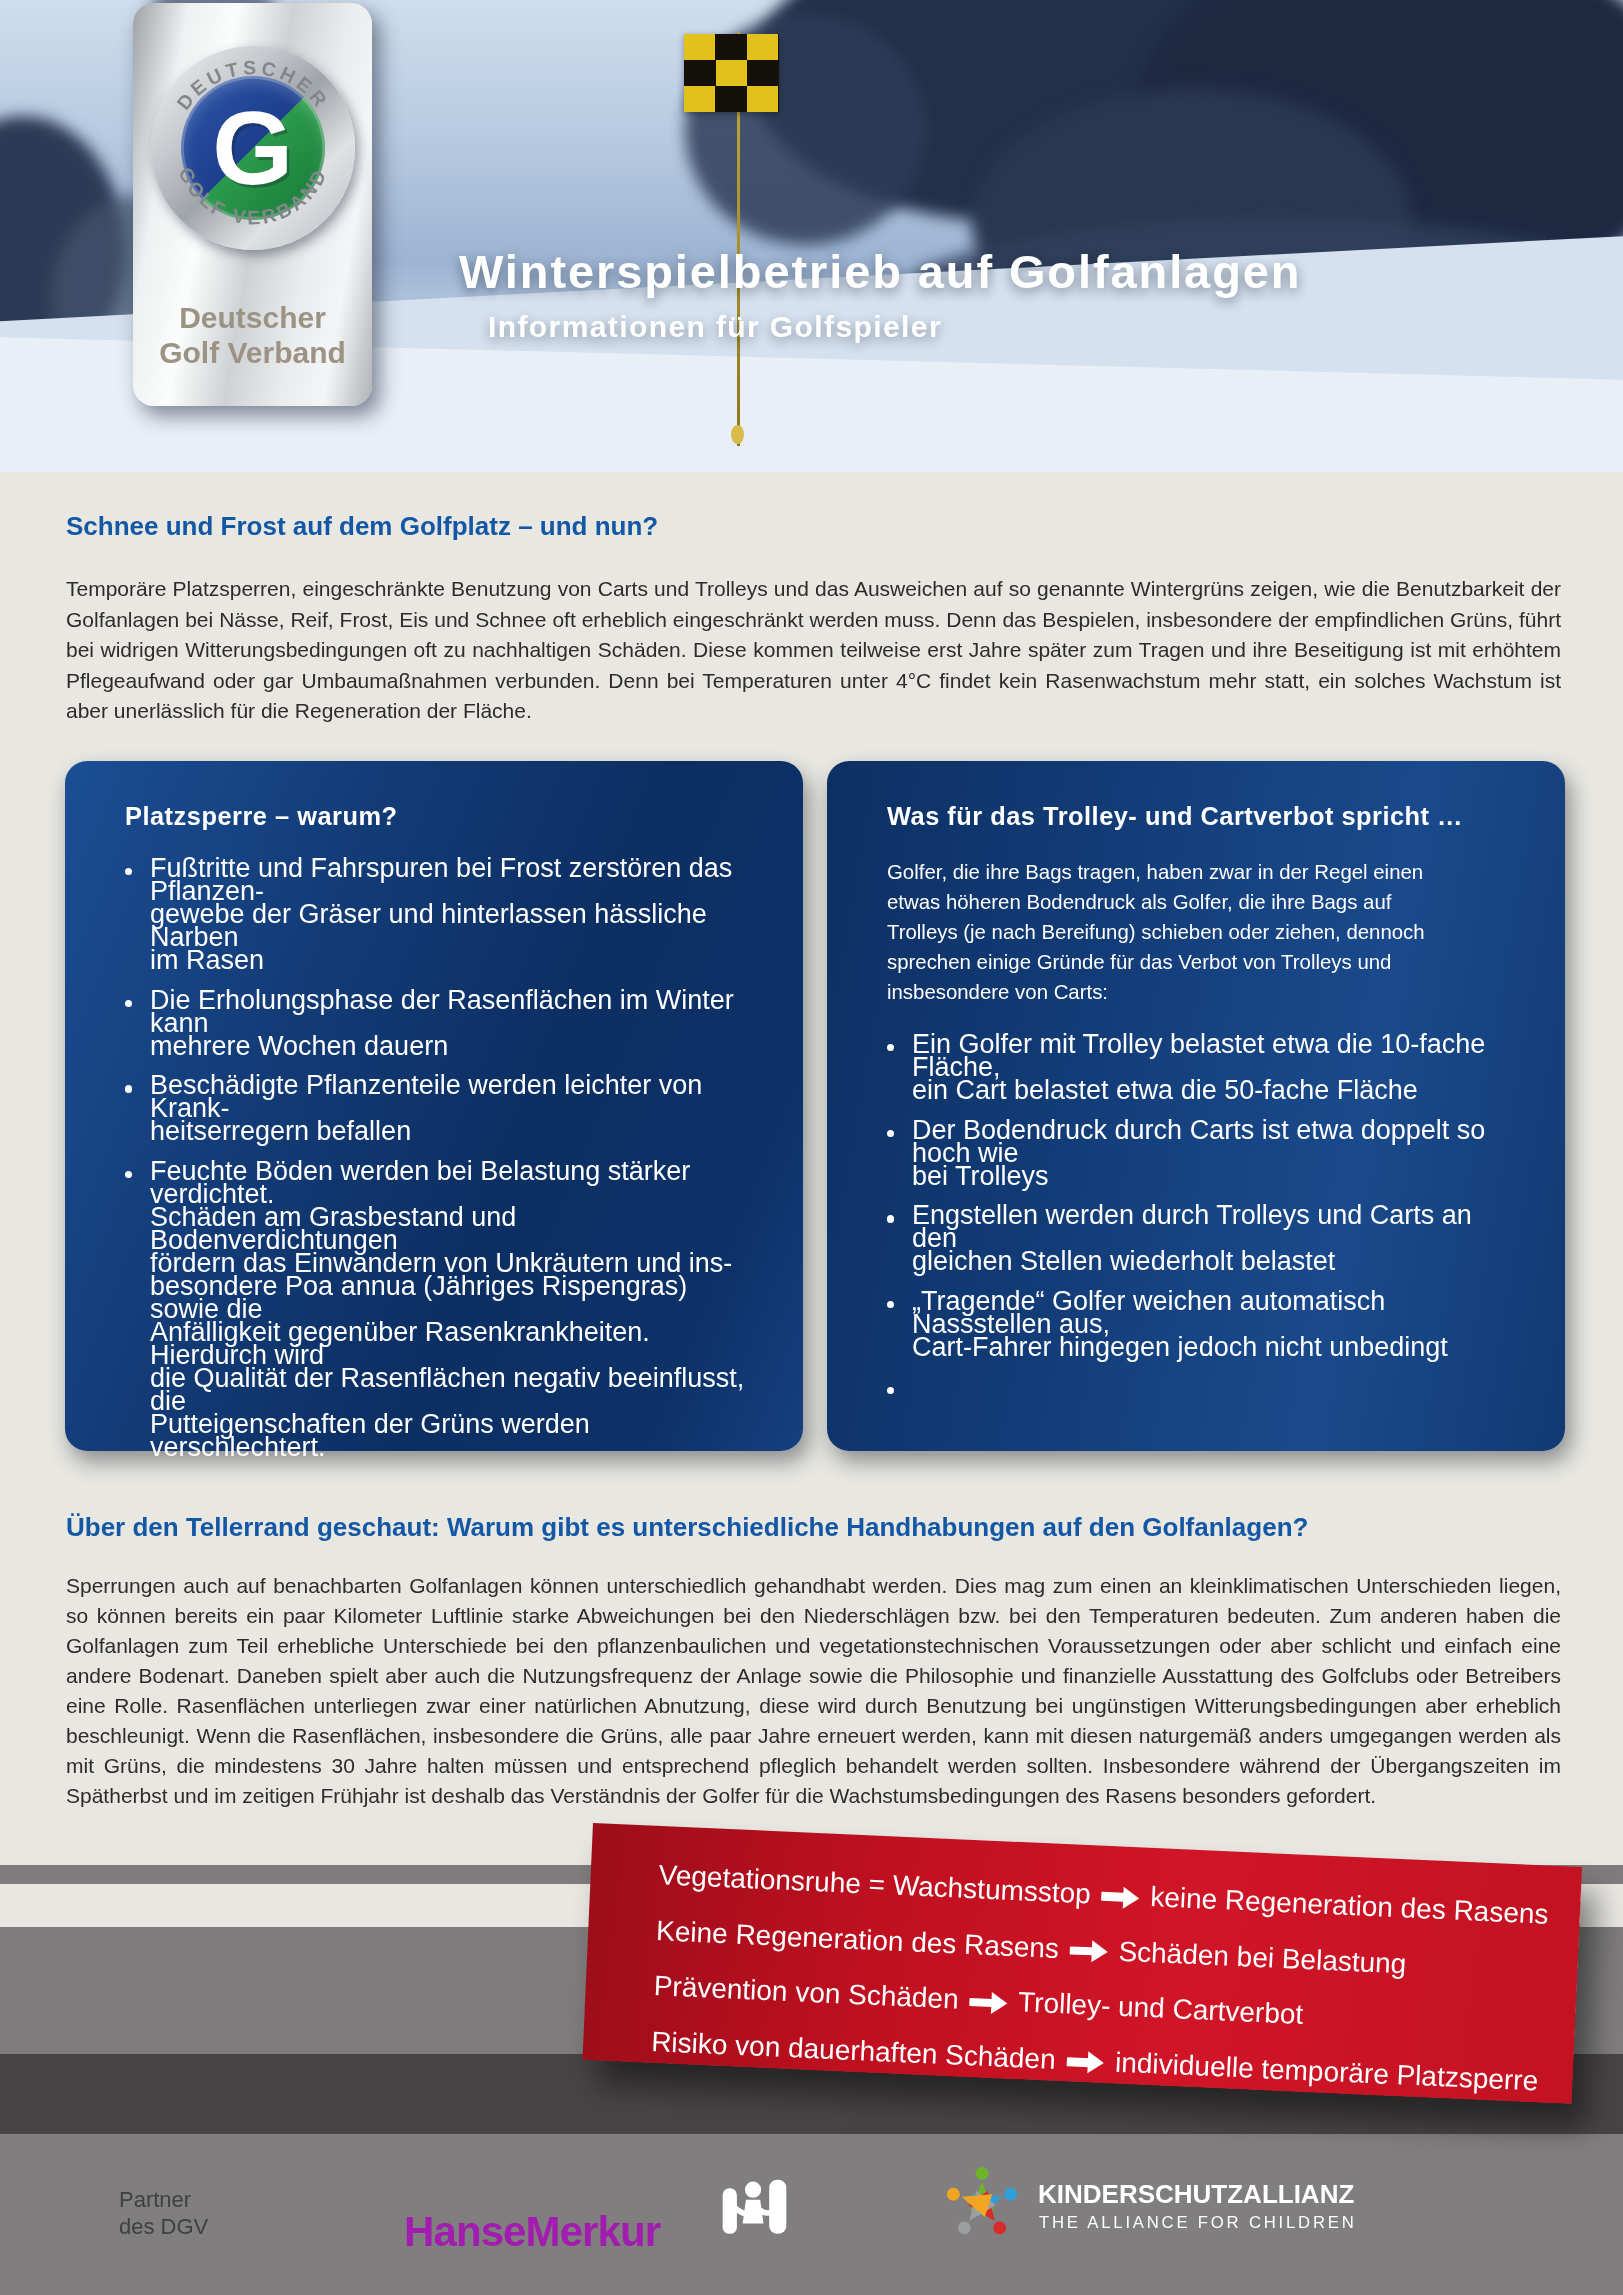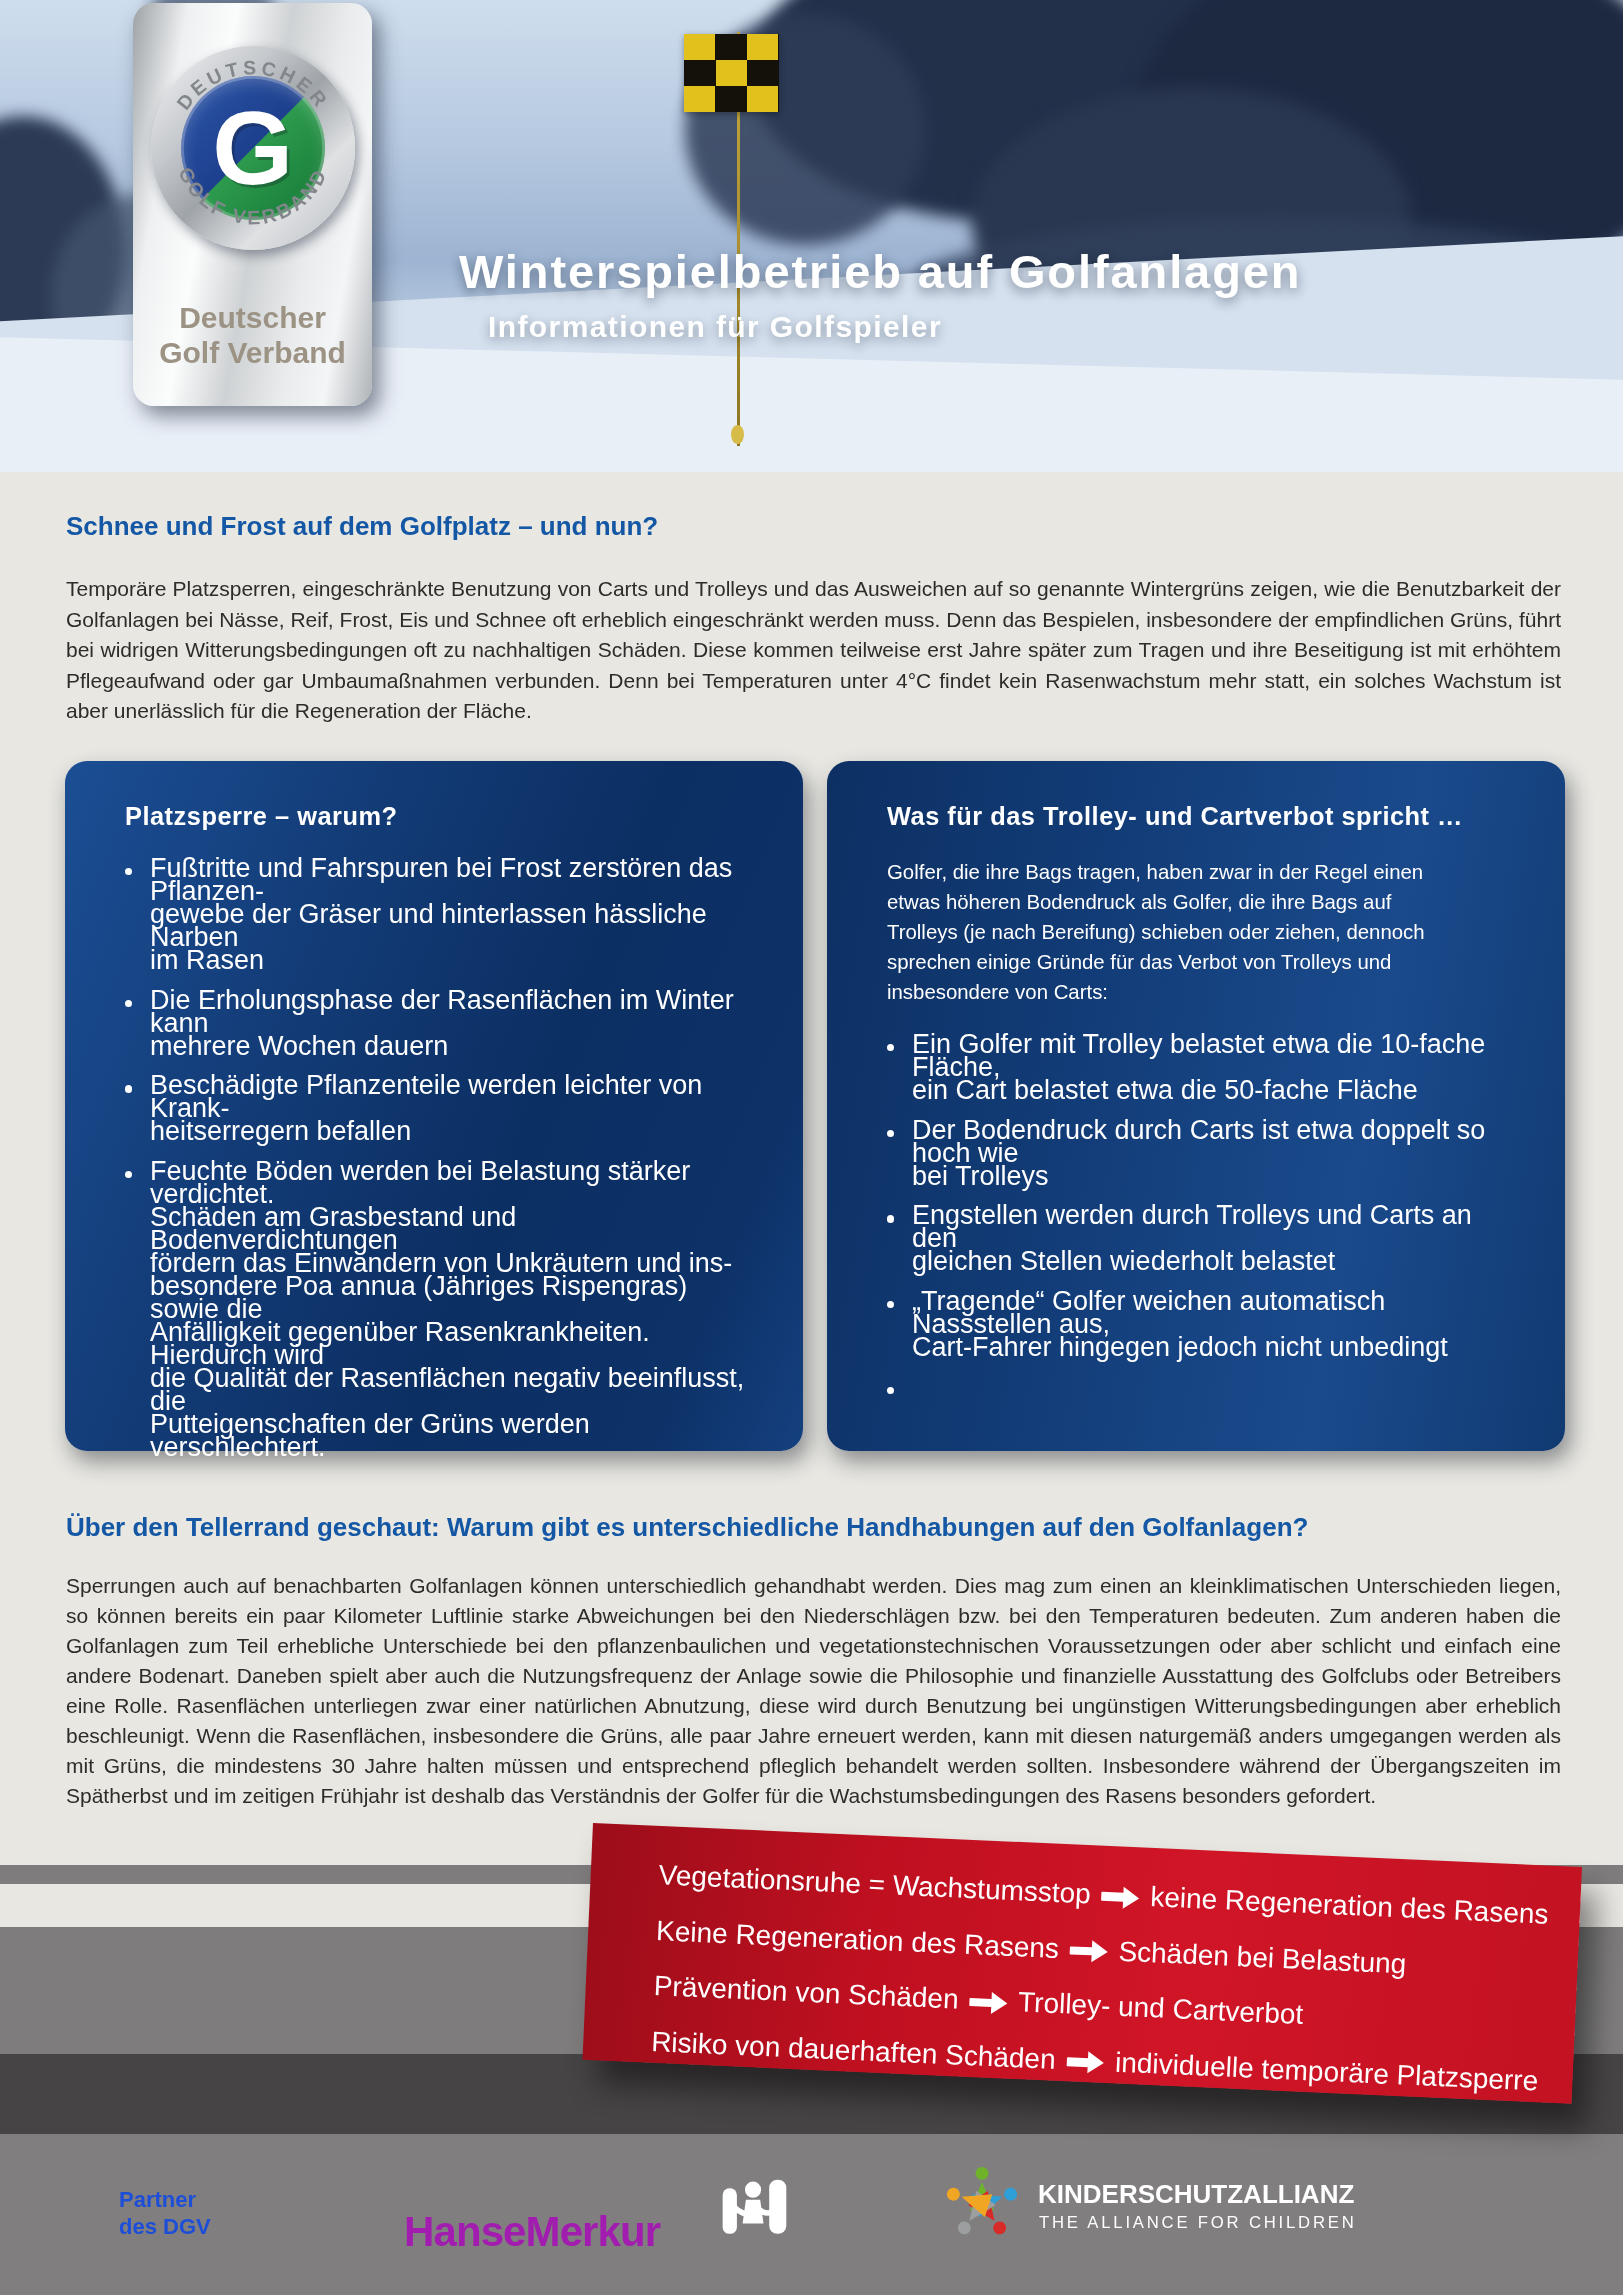--- a/index.html
+++ b/index.html
@@ -82,21 +82,21 @@
           background:linear-gradient(95deg,#9d0d1a 0%,#c01020 30%,#d01527 60%,#c31222 100%);
           box-shadow:15.7px 24px 30px rgba(0,0,0,.45);
           padding:23px 0 0 68px;box-sizing:border-box;color:#fff;z-index:5;}
   .redline{font-size:28px;line-height:51px;white-space:nowrap;}
   .arr{display:inline-block;vertical-align:middle;margin:0 11px 4.6px 11px;white-space:nowrap;}
   .arr .shaft{display:inline-block;width:23px;height:8.3px;background:#fff;vertical-align:middle;border-radius:0.9px;}
   .arr .head{display:inline-block;width:0;height:0;border-top:11px solid transparent;
              border-bottom:11px solid transparent;border-left:16.7px solid #fff;vertical-align:middle;margin-left:-1.4px;}
 
   
-  .partner{position:absolute;left:119px;top:2186px;font-size:22px;font-weight:bold;color:#1d4ed8;
+  .partner{position:absolute;left:119px;top:2186px;font-size:22px;font-weight:normal;color:#404040;
            line-height:27px;white-space:pre-line;z-index:6;}
   .hm-text{position:absolute;left:404px;top:2187px;font-size:42px;font-weight:bold;color:#a21caf;
            letter-spacing:-0.9px;z-index:6;white-space:nowrap;margin-top:21px;}
   .hm-icon{position:absolute;left:716px;top:2174px;z-index:6;}
   .ks-icon{position:absolute;left:939px;top:2159px;z-index:6;}
   .ks-title{position:absolute;left:1038px;top:2179px;font-size:26px;font-weight:bold;color:#fff;z-index:6;white-space:nowrap;}
   .ks-sub{position:absolute;left:1039px;top:2213px;font-size:16.7px;color:#fff;letter-spacing:2.8px;z-index:6;white-space:nowrap;}
 </style>
 </head>
 <body>

